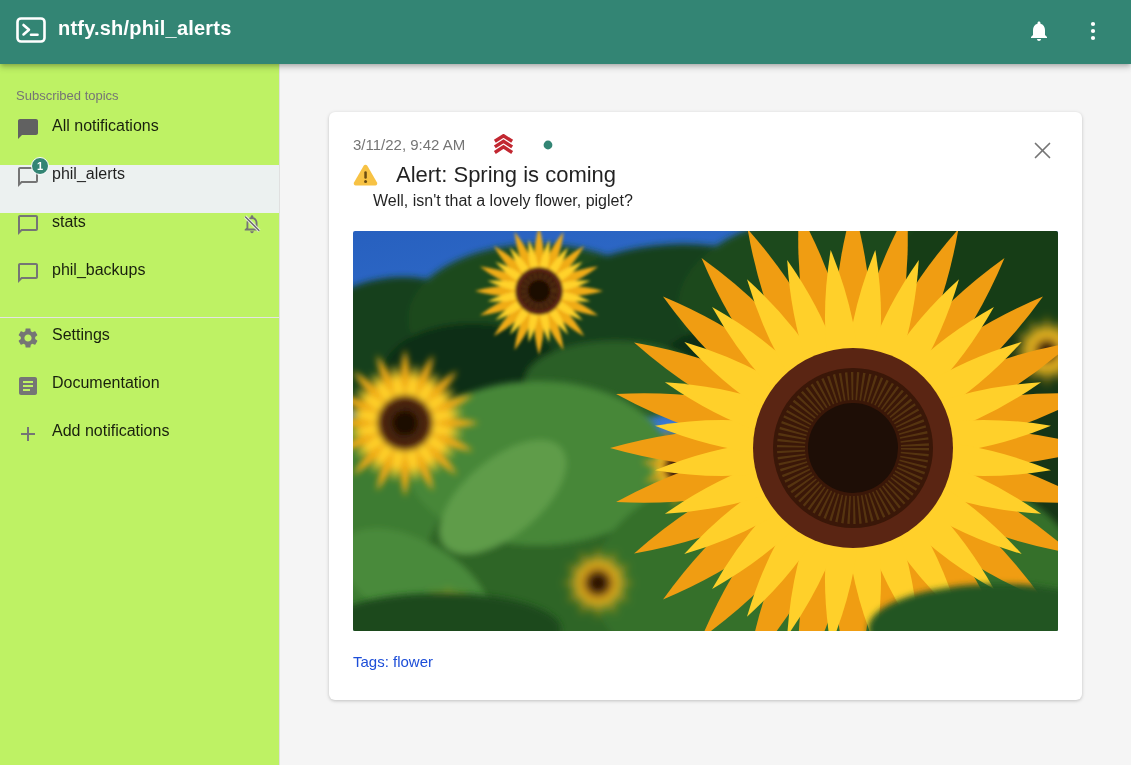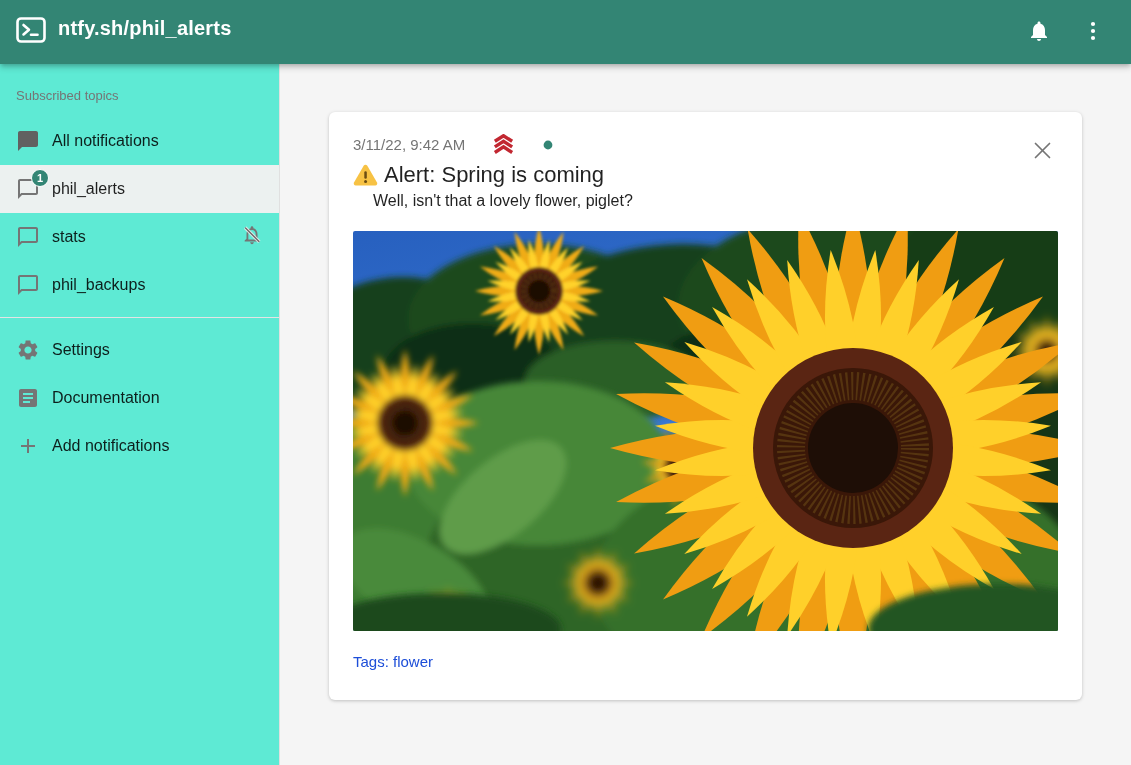--- a/index.html
+++ b/index.html
@@ -13,42 +13,42 @@
   .appbar-left { display:flex; align-items:flex-start; gap:12px; }
   .appbar-title { color:#fff; font-size:20px; font-weight:700; letter-spacing:.2px; }
   .appbar-right { margin-left:auto; display:flex; align-items:center; gap:10px; }
   .iconbtn { width:44px; height:44px; border:none; background:transparent;
     border-radius:50%; display:flex; align-items:center; justify-content:center; cursor:pointer; }
 
   
   .shell { display:flex; height:701px; }
 
   
-  .sidebar { width:280px; background:#5eead4; border-right:1px solid #e0e0e0; padding-top:24px; }
+  .sidebar { width:280px; background:#bef264; border-right:1px solid #e0e0e0; padding-top:24px; }
   .section-label { padding:0 16px; margin-bottom:14px; color:#757575; font-size:13px; font-weight:500; }
-  .nav-row { display:flex; align-items:center; height:48px; padding:0 16px;
+  .nav-row { display:flex; height:48px; padding:0 16px;
     color:rgba(0,0,0,.87); font-size:16px; cursor:pointer; }
   .nav-row.selected { background:#ecf1f0; }
   .nav-ic { width:24px; height:24px; margin-right:12px; position:relative; flex:0 0 24px; }
   .nav-ic svg { display:block; }
   .badge { position:absolute; top:-8px; right:-9px; width:18px; height:18px;
     background:#338574; color:#fff; border-radius:50%; font-size:11px; font-weight:700;
     display:flex; align-items:center; justify-content:center; border:1px solid #fff; }
   .mute { margin-left:auto; }
   .divider { border:none; border-top:1px solid #e4e4e4; margin:8px 0; }
 
   
   .content { flex:1; background:#f5f5f5; padding-top:48px; }
   .card { width:753px; margin:0 auto; background:#fff; border-radius:6px;
     padding:22px 24px 14px; position:relative;
     box-shadow:0 1px 3px rgba(0,0,0,.1),0 1px 4px rgba(0,0,0,.12); }
   .meta-row { display:flex; align-items:center; gap:24px; color:#757575; font-size:15px; }
   .close-btn { position:absolute; top:24px; right:24px; width:32px; height:32px;
     border:none; background:transparent; cursor:pointer; display:flex; align-items:center; justify-content:center; }
-  .note-title { display:flex; align-items:center; gap:6px; font-size:22px; font-weight:400;
+  .note-title { display:flex; align-items:center; gap:18px; font-size:22px; font-weight:400;
     color:rgba(0,0,0,.87); margin:7px 0 4px; }
   .note-body { font-size:16px; color:rgba(0,0,0,.87); margin-bottom:21px;margin-left:20px; }
   .attachment { width:705px; height:400px; border-radius:2px; overflow:hidden; cursor:pointer; display:block; }
   .tags { color:#1d4ed8; font-size:15px; margin:22px 0 16px; }
   .actions { display:flex; gap:24px; padding-bottom:10px; }
   .textbtn { border:none; background:transparent; color:#338574; font-size:14px;
     font-weight:700; letter-spacing:.5px; cursor:pointer; padding:8px 0;
     font-family:"Liberation Sans","DejaVu Sans",sans-serif; }
 </style>
 </head>

